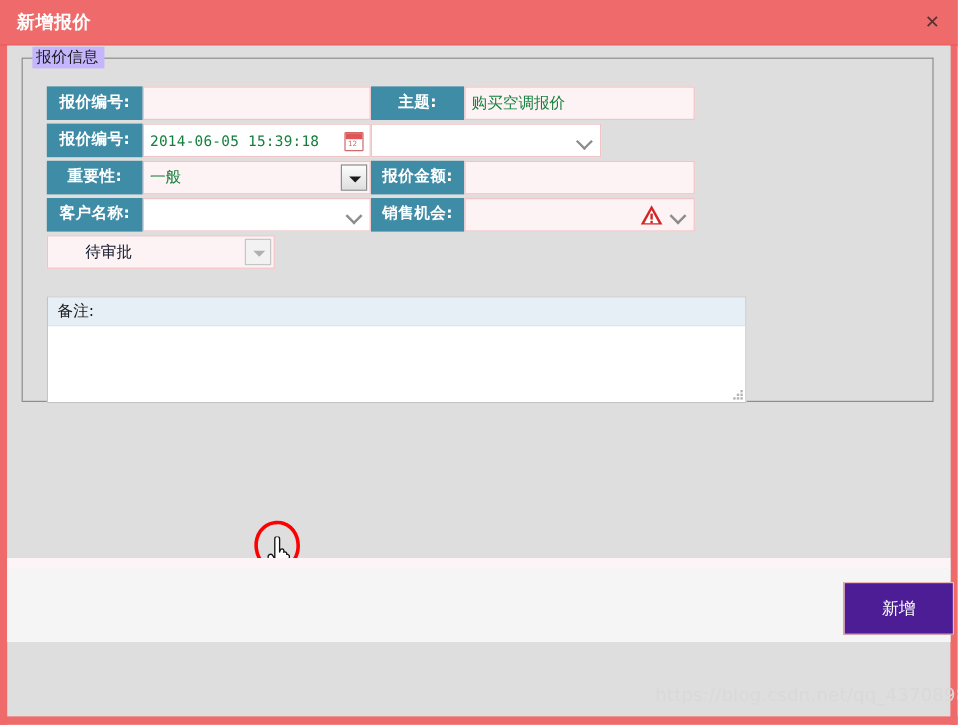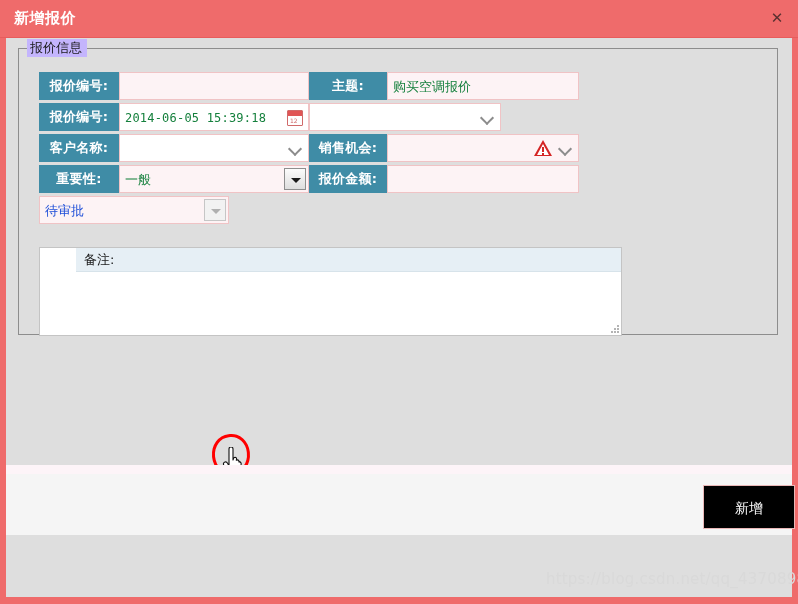--- a/index.html
+++ b/index.html
@@ -122,21 +122,21 @@
     font-size: 13px;
     white-space: nowrap;
     overflow: hidden;
   }
   .fld .val.mono {
     font-family: "DejaVu Sans Mono", "Liberation Mono", monospace;
     font-size: 12px;
     letter-spacing: 0.2px;
     text-align: center;
   }
-  .fld .val.muted { color: #1d4ed8; }
+  .fld .val.muted { color: #0f172a; margin-left: 26px; }
 
   .fld.w190 { width: 190px; }
   .fld.w192 { width: 192px; }
 
   
   .chev {
     position: absolute;
     right: 6px; top: 8px;
     width: 13px; height: 13px;
   }
@@ -239,21 +239,20 @@
     left: 20px; top: 198px;
     width: 583px;
     border: 1px solid #c4c4c4;
     background: #ffffff;
   }
   .remark-head {
     height: 24px;
     background: #e6eff5;
     border-bottom: 1px solid #d7e3ea;
     padding-left: 8px;
-    margin-left: 36px;
   }
   .remark-head span {
     line-height: 24px;
     font-size: 13px;
     color: #1a1a1a;
   }
   .remark-area {
     position: relative;
     height: 63px;
     background: #ffffff;
@@ -301,21 +300,21 @@
   .footer-strip {
     position: absolute;
     left: 0; top: -9px;
     width: 786px; height: 9px;
     background: #fdf4f8;
   }
   .addbtn {
     position: absolute;
     right: -3px; top: 11px;
     width: 92px; height: 44px;
-    background: #000000;
+    background: #4c1d95;
     border: 1px solid #e9b7b7;
     color: #ffffff;
     font-size: 14px;
     font-weight: normal;
     text-align: center;
     line-height: 44px;
     cursor: pointer;
   }
 
   
@@ -360,20 +359,32 @@
 
         <div class="frow">
           <span class="lbl w80">报价编号:</span>
           <span class="fld w190 white">
             <span class="val mono">2014-06-05 15:39:18</span>
             <span class="calicon"></span>
           </span>
           <span class="fld w192 white">
             <span class="val"></span>
             <span class="chev"></span>
+          </span>
+        </div>
+
+        <div class="frow">
+          <span class="lbl w80">重要性:</span>
+          <span class="fld w190">
+            <span class="val">一般</span>
+            <span class="selbtn"></span>
+          </span>
+          <span class="lbl w78">报价金额:</span>
+          <span class="fld w192">
+            <span class="val"></span>
           </span>
         </div>
 
         <div class="frow">
           <span class="lbl w80">客户名称:</span>
           <span class="fld w190 white">
             <span class="val"></span>
             <span class="chev"></span>
           </span>
           <span class="lbl w78">销售机会:</span>
@@ -382,32 +393,20 @@
             <span class="warn">
               <span class="tri"></span>
                 <span class="tri2"></span>
                 <span class="bang"></span>
             </span>
             <span class="chev"></span>
           </span>
         </div>
 
         <div class="frow">
-          <span class="lbl w80">重要性:</span>
-          <span class="fld w190">
-            <span class="val">一般</span>
-            <span class="selbtn"></span>
-          </span>
-          <span class="lbl w78">报价金额:</span>
-          <span class="fld w192">
-            <span class="val"></span>
-          </span>
-        </div>
-
-        <div class="frow">
           <span class="fld w190">
             <span class="val muted">待审批</span>
             <span class="selbtn disabled"></span>
           </span>
         </div>
 
       </div>
 
       <div class="remark">
         <div class="remark-head">

